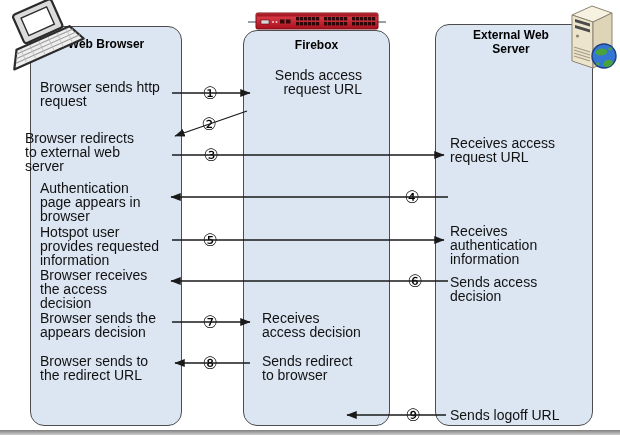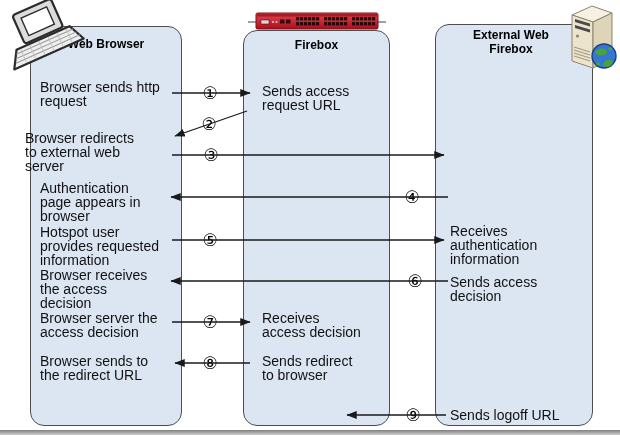--- a/index.html
+++ b/index.html
@@ -34,36 +34,37 @@
 
 <div id="stage">
 
   <div class="lane" style="left:30px;top:26px;width:152px;height:400px;"></div>
   <div class="lane" style="left:243px;top:30px;width:147px;height:396px;"></div>
   <div class="lane" style="left:435px;top:24px;width:158px;height:402px;"></div>
 
   <div class="lane-title" style="left:30px;top:37px;width:152px;">Web Browser</div>
   <div class="lane-title" style="left:243px;top:38px;width:147px;">Firebox</div>
   <div class="lane-title" style="left:437px;top:28px;width:148px;">
-    <span style="display:inline-block;width:90px;">External Web Firebox</span>
+    <span style="display:inline-block;width:90px;">External Web Server</span>
   </div>
 
   <div class="step-text" style="left:40px;top:80px;width:122px;">Browser sends http request</div>
   <div class="step-text" style="left:25px;top:131px;width:122px;">Browser redirects to external web server</div>
   <div class="step-text" style="left:40px;top:181px;width:122px;">Authentication page appears in browser</div>
   <div class="step-text" style="left:40px;top:225px;width:122px;">Hotspot user provides requested information</div>
   <div class="step-text" style="left:40px;top:268px;width:122px;">Browser receives the access decision</div>
-  <div class="step-text" style="left:40px;top:311px;width:122px;">Browser server the access decision</div>
+  <div class="step-text" style="left:40px;top:311px;width:122px;">Browser sends the appears decision</div>
   <div class="step-text" style="left:40px;top:354px;width:122px;">Browser sends to the redirect URL</div>
 
-  <div class="step-text" style="left:262px;top:84px;width:100px;">Sends access request URL</div>
+  <div class="step-text" style="left:262px;top:68px;width:100px;text-align:right;">Sends access request URL</div>
   <div class="step-text" style="left:262px;top:311px;width:100px;">Receives access decision</div>
   <div class="step-text" style="left:262px;top:354px;width:100px;">Sends redirect to browser</div>
   <div class="step-text" style="left:277px;top:407px;width:110px;margin-top:28px;">Logs off user</div>
 
+  <div class="step-text" style="left:450px;top:136px;width:134px;">Receives access request URL</div>
   <div class="step-text" style="left:450px;top:224px;width:134px;">Receives authentication information</div>
   <div class="step-text" style="left:450px;top:275px;width:134px;">Sends access decision</div>
   <div class="step-text" style="left:450px;top:408px;width:134px;">Sends logoff URL</div>
 
   <svg id="arrow-layer" width="620" height="435" viewBox="0 0 620 435">
     <defs>
       <marker id="ah" markerWidth="9" markerHeight="8" refX="7.5" refY="3" orient="auto">
         <path d="M0,0 L8,3 L0,6 z" fill="#1a1a1a"></path>
       </marker>
     </defs>

